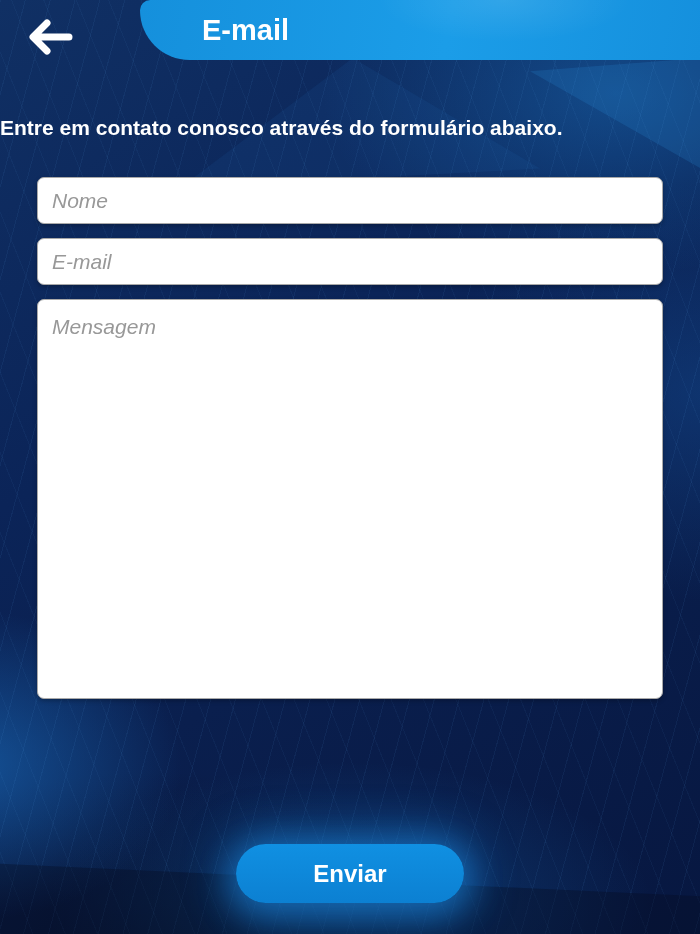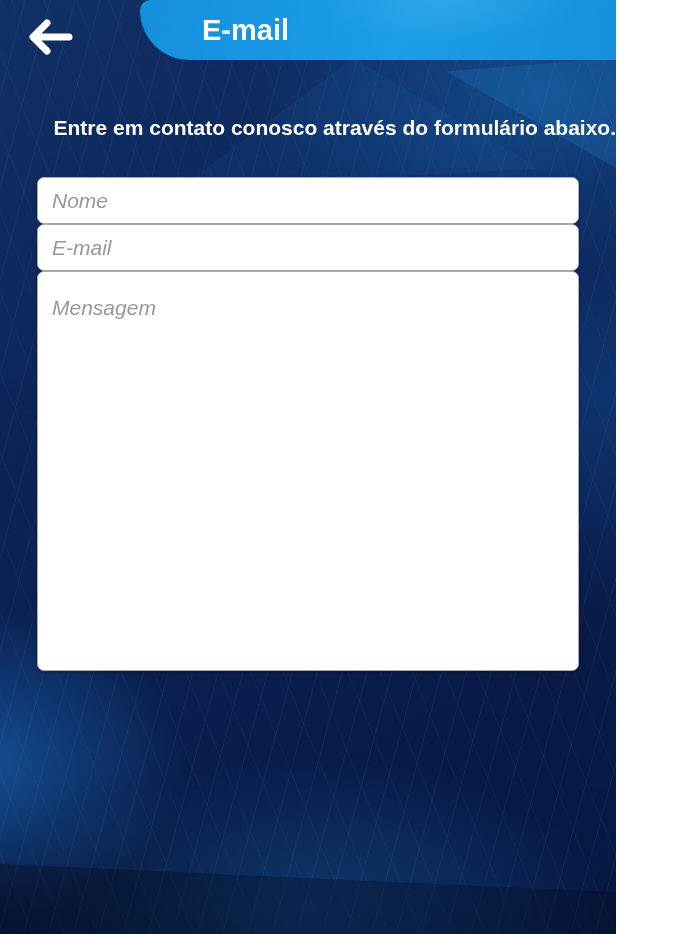--- a/index.html
+++ b/index.html
@@ -4,21 +4,21 @@
 <style>
   * { margin: 0; padding: 0; box-sizing: border-box; }
   html, body { width: 700px; height: 934px; }
   body {
     font-family: "Liberation Sans", "DejaVu Sans", sans-serif;
     overflow: hidden;
   }
 
   .screen {
     position: relative;
-    width: 616px;
+    width: 700px;
     height: 934px;
     overflow: hidden;
     background:
       radial-gradient(420px 260px at 88% 10%, rgba(30,130,210,0.40), rgba(30,130,210,0) 70%),
       radial-gradient(380px 300px at 101% 42%, rgba(25,100,185,0.30), rgba(25,100,185,0) 70%),
       radial-gradient(300px 220px at -4% 82%, rgba(28,120,205,0.55), rgba(28,120,205,0) 70%),
       radial-gradient(420px 200px at 50% 97%, rgba(30,140,225,0.28), rgba(30,140,225,0) 72%),
       radial-gradient(500px 260px at 22% 102%, rgba(4,10,28,0.55), rgba(4,10,28,0) 70%),
       linear-gradient(150deg, #103064 0%, #0b2458 38%, #0a1f4e 62%, #071740 100%);
   }
@@ -76,48 +76,49 @@
     background: transparent;
     border: none;
     cursor: pointer;
     display: flex; align-items: center; justify-content: center;
   }
 
   
   .intro {
     position: absolute;
     top: 116px; left: 0; right: 0;
-    text-align: right;
+    text-align: left;
     color: #ffffff;
     font-size: 21px;
     font-weight: 600;
   }
 
   
   .contact-form {
     position: absolute;
     top: 177px; left: 37px; right: 37px;
   }
   .field {
     display: block;
     width: 100%;
     height: 47px;
+    margin-bottom: 14px;
     background: #ffffff;
     border: 1px solid #a9a9a9;
     border-radius: 7px;
     padding: 0 14px;
     font-family: "Liberation Sans", "DejaVu Sans", sans-serif;
     font-size: 21px;
     color: #333333;
     box-shadow: 0 2px 4px rgba(0,0,0,0.25);
     outline: none;
   }
   textarea.field {
     height: 400px;
-    padding-top: 22px;
+    padding-top: 13px;
     resize: none;
     line-height: 1.3;
   }
   .field::placeholder {
     color: #989898;
     font-style: italic;
     opacity: 1;
   }
 
   
@@ -164,14 +165,15 @@
   </button>
 
   <div class="intro">Entre em contato conosco através do formulário abaixo.</div>
 
   <form class="contact-form">
     <input class="field" type="text" placeholder="Nome" style="">
     <input class="field" type="text" placeholder="E-mail" style="">
     <textarea class="field" placeholder="Mensagem" style=""></textarea>
   </form>
 
+  <button class="submit-button">Enviar</button>
 
 </div>
 
 </body></html>

